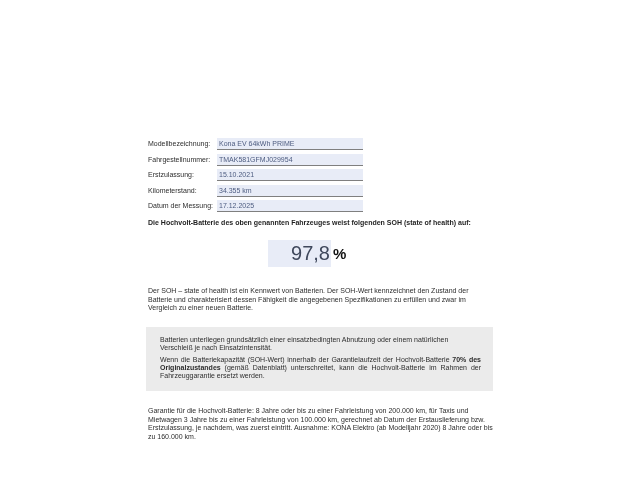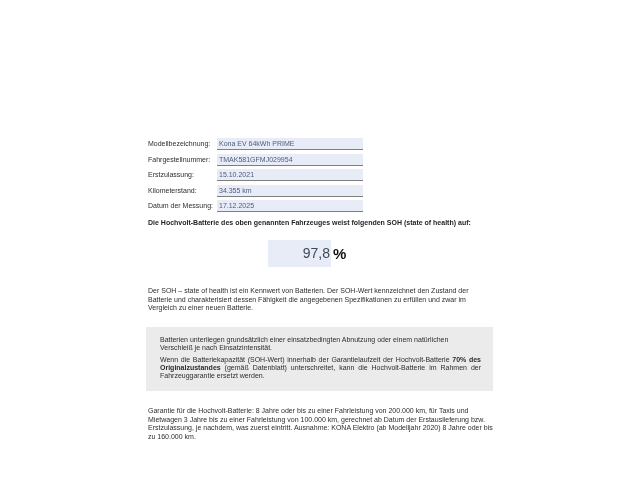--- a/index.html
+++ b/index.html
@@ -38,21 +38,21 @@
 
   
   .soh-value-wrap {
     position: absolute; left: 268px; top: 240px;
     display: flex; align-items: center;
   }
   .soh-value-field {
     width: 63px; height: 27px;
     background: #e8ecf7;
     text-align: right;
-    font-size: 14px; line-height: 27px;
+    font-size: 20px; line-height: 27px;
     color: #3f485c;
     padding-right: 1px;
   }
   .soh-unit {
     font-size: 15px; font-weight: bold; color: #111;
     margin-left: 2px;
   }
 
   
   .para {

